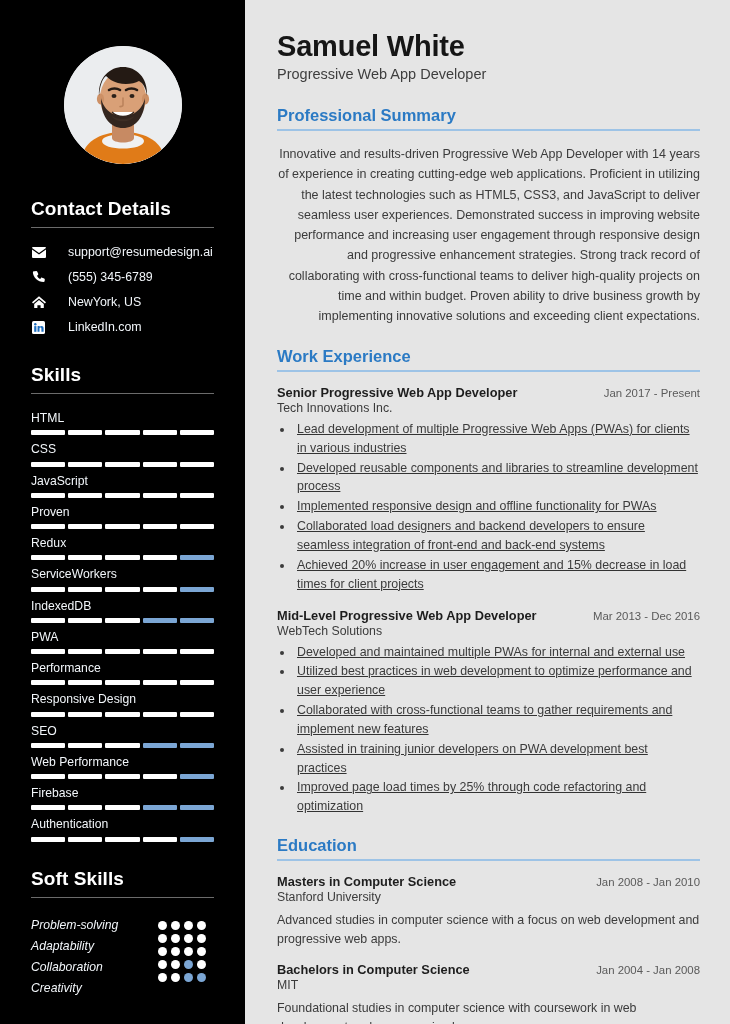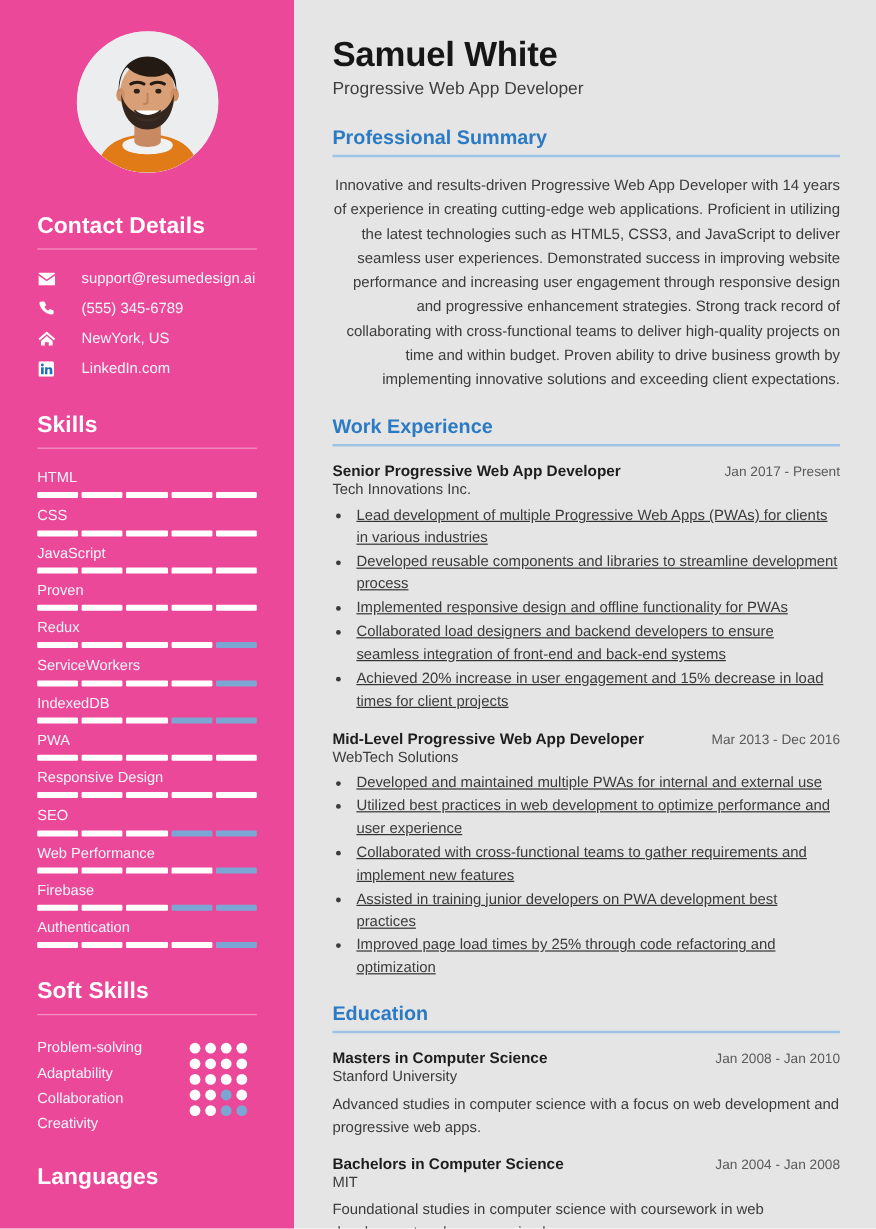--- a/index.html
+++ b/index.html
@@ -13,23 +13,23 @@
     width: 730px; height: 1024px;
     display: flex;
     background: #ffffff;
     overflow: hidden;
   }
 
   
   .sidebar {
     width: 245px;
     flex: 0 0 245px;
-    background: #ec4899;
+    background: #000000;
     color: #ffffff;
-    padding: 18px 0 0 0;
+    padding: 38px 0 0 0;
     position: relative;
   }
   .sidebar-inner { padding: 0 31px; }
 
   .avatar-wrap {
     display: flex;
     justify-content: center;
     margin-top: 8px;
     margin-bottom: 34px;
   }
@@ -94,20 +94,21 @@
   }
   .seg.on { background: #ffffff; }
 
   
   .soft-block { margin-bottom: 24px; }
   .soft-grid {
     display: grid;
     grid-template-columns: 1fr auto;
     column-gap: 8px;
     align-items: start;
+    font-style: italic;
   }
   .soft-names { display: flex; flex-direction: column; }
   .soft-name {
     font-size: 12.2px;
     color: #f2f6fa;
     line-height: 21px;
     white-space: nowrap;
   }
   .soft-dots {
     width: 56px;
@@ -387,20 +388,30 @@
               <div class="skill-name">PWA</div>
               <div class="skill-bar">
                 <span class="seg on"></span>
                 <span class="seg on"></span>
                 <span class="seg on"></span>
                 <span class="seg on"></span>
                 <span class="seg on"></span>
               </div>
             </div>
             <div class="skill-item">
+              <div class="skill-name">Performance</div>
+              <div class="skill-bar">
+                <span class="seg on"></span>
+                <span class="seg on"></span>
+                <span class="seg on"></span>
+                <span class="seg on"></span>
+                <span class="seg on"></span>
+              </div>
+            </div>
+            <div class="skill-item">
               <div class="skill-name">Responsive Design</div>
               <div class="skill-bar">
                 <span class="seg on"></span>
                 <span class="seg on"></span>
                 <span class="seg on"></span>
                 <span class="seg on"></span>
                 <span class="seg on"></span>
               </div>
             </div>
             <div class="skill-item">

